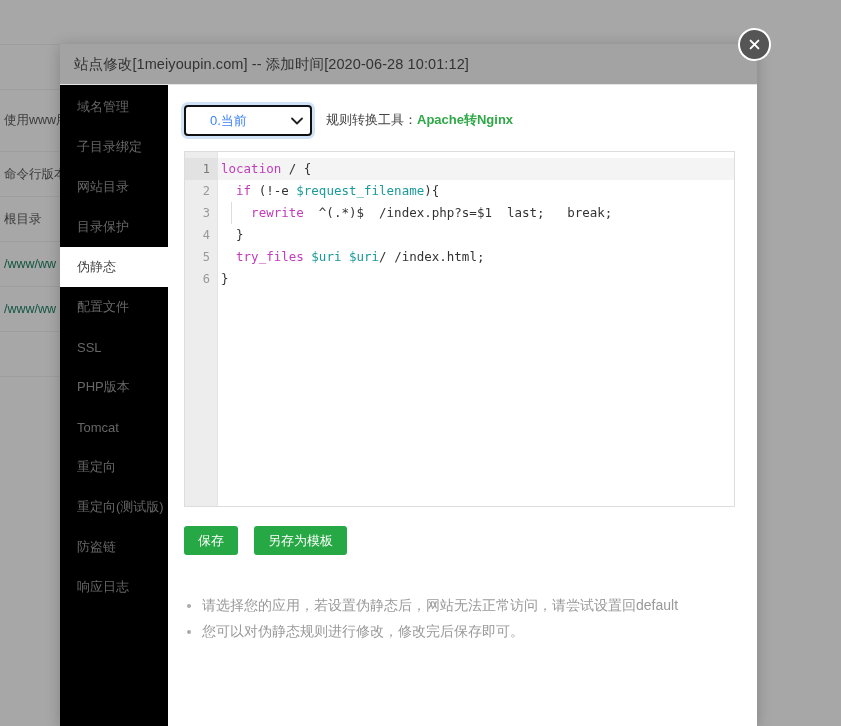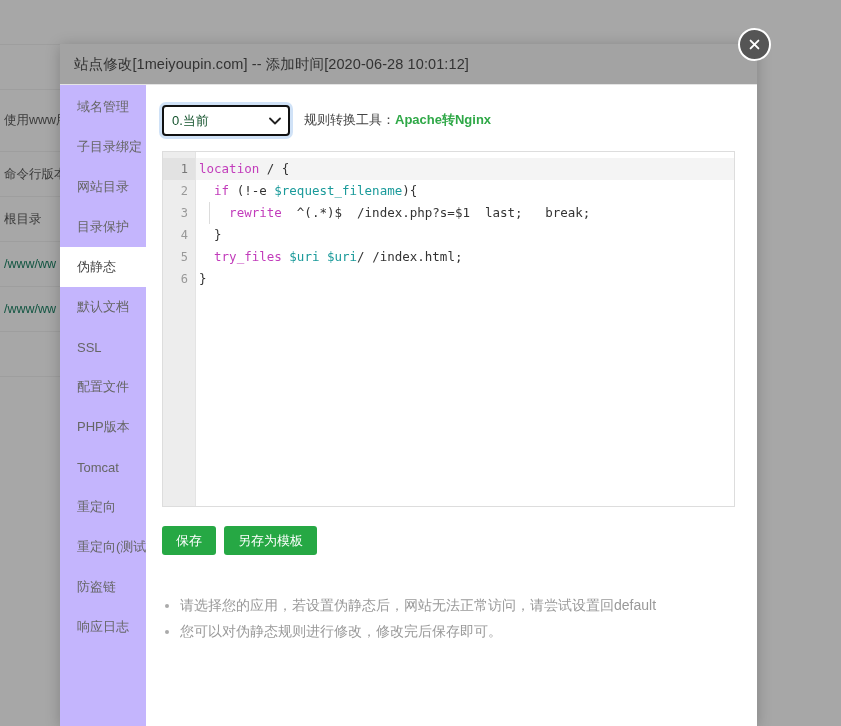--- a/index.html
+++ b/index.html
@@ -92,22 +92,22 @@
   }
   .close-btn svg { display: block; }
 
   .modal-body {
     display: flex;
     height: 641px;
   }
 
   
   .sidebar {
-    width: 86px;
-    background: #c4b5fd;
+    width: 108px;
+    background: #000000;
     flex-shrink: 0;
     padding-top: 2px;
   }
 
   .side-item {
     height: 40px;
     display: flex;
     align-items: center;
     padding-left: 14px;
     font-size: 13px;
@@ -136,22 +136,22 @@
     margin-bottom: 14px;
   }
 
   .rule-select {
     width: 128px;
     height: 31px;
     border: 2px solid #111111;
     border-radius: 4px;
     background: #ffffff;
     font-size: 13px;
-    color: #14532d;
-    padding: 0 22px 0 8px;
+    color: #3b82f6;
+    padding: 0 22px 0 24px;
     font-family: "Liberation Sans", sans-serif;
     appearance: none;
     -webkit-appearance: none;
     outline: none;
     box-shadow: 0 0 0 3px rgba(100,160,230,0.30);
     cursor: pointer;
   }
   .select-wrap { position: relative; display: inline-block; }
   .select-chevron {
     position: absolute;
@@ -225,21 +225,21 @@
     left: 13px;
     top: 50px;
     width: 1px;
     height: 22px;
     background: #dcdcdc;
   }
 
   
   .btn-row {
     display: flex;
-    gap: 8px;
+    gap: 16px;
     margin-top: 19px;
   }
   .btn {
     background: #26a844;
     color: #ffffff;
     border: none;
     border-radius: 3px;
     font-size: 13px;
     font-family: "Liberation Sans", sans-serif;
     padding: 0 14px;
@@ -284,23 +284,22 @@
   </div>
 
   <div class="modal-body">
 
     <div class="sidebar">
         <div class="side-item">域名管理</div>
         <div class="side-item">子目录绑定</div>
         <div class="side-item">网站目录</div>
         <div class="side-item">目录保护</div>
         <div class="side-item active">伪静态</div>
-        <div class="side-item">默认文档</div>
+        <div class="side-item">配置文件</div>
         <div class="side-item">SSL</div>
-        <div class="side-item">配置文件</div>
         <div class="side-item">PHP版本</div>
         <div class="side-item">Tomcat</div>
         <div class="side-item">重定向</div>
         <div class="side-item">重定向(测试版)</div>
         <div class="side-item">防盗链</div>
         <div class="side-item">响应日志</div>
       </div>
 
     <div class="content">
 

